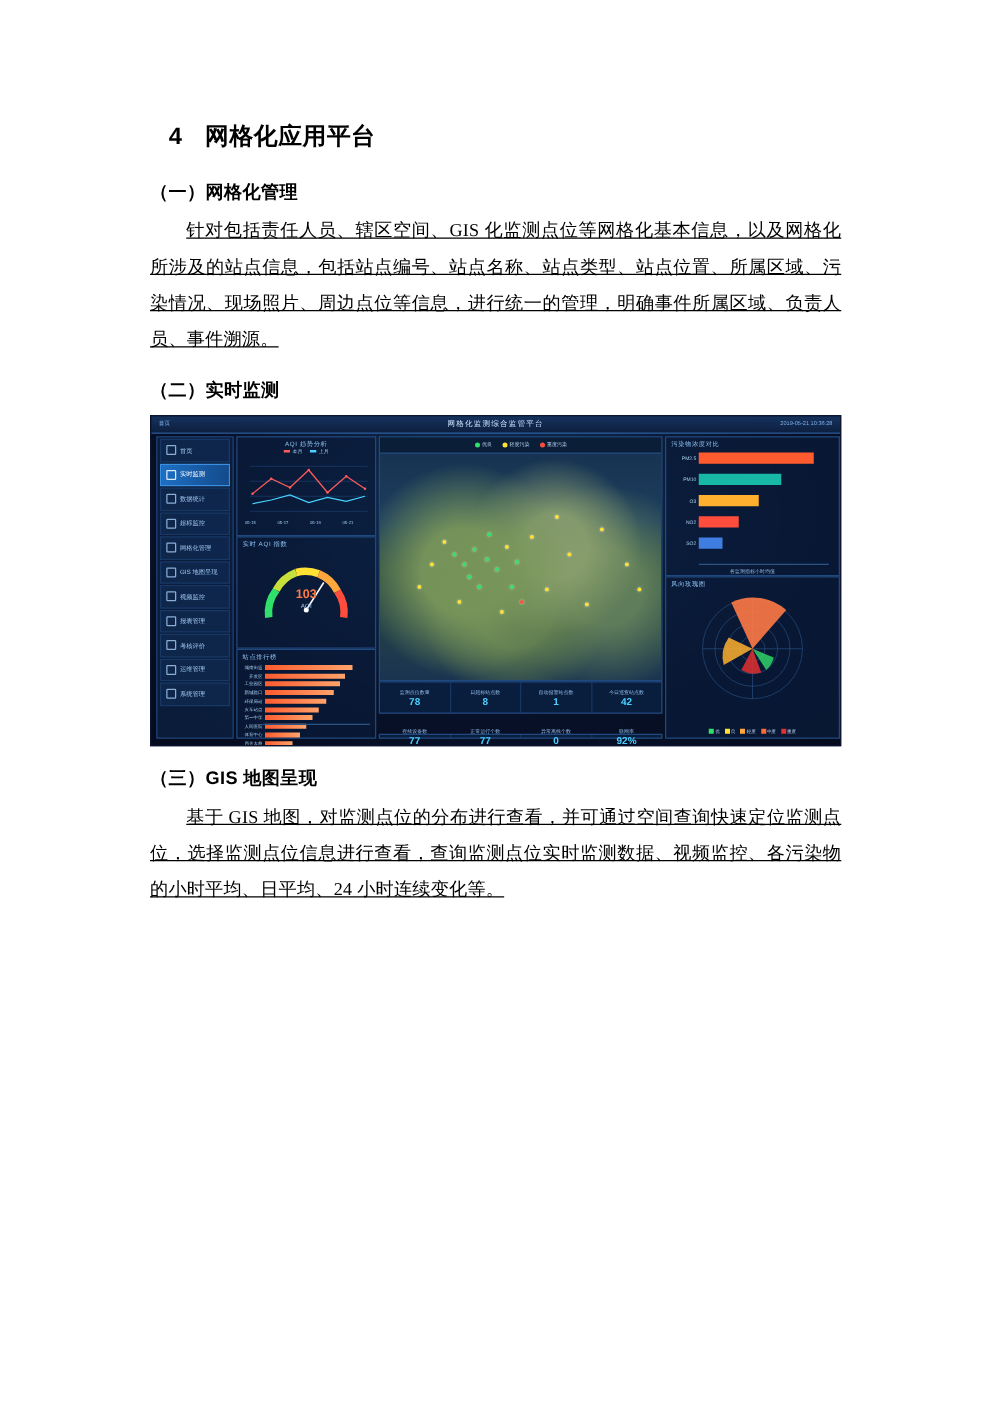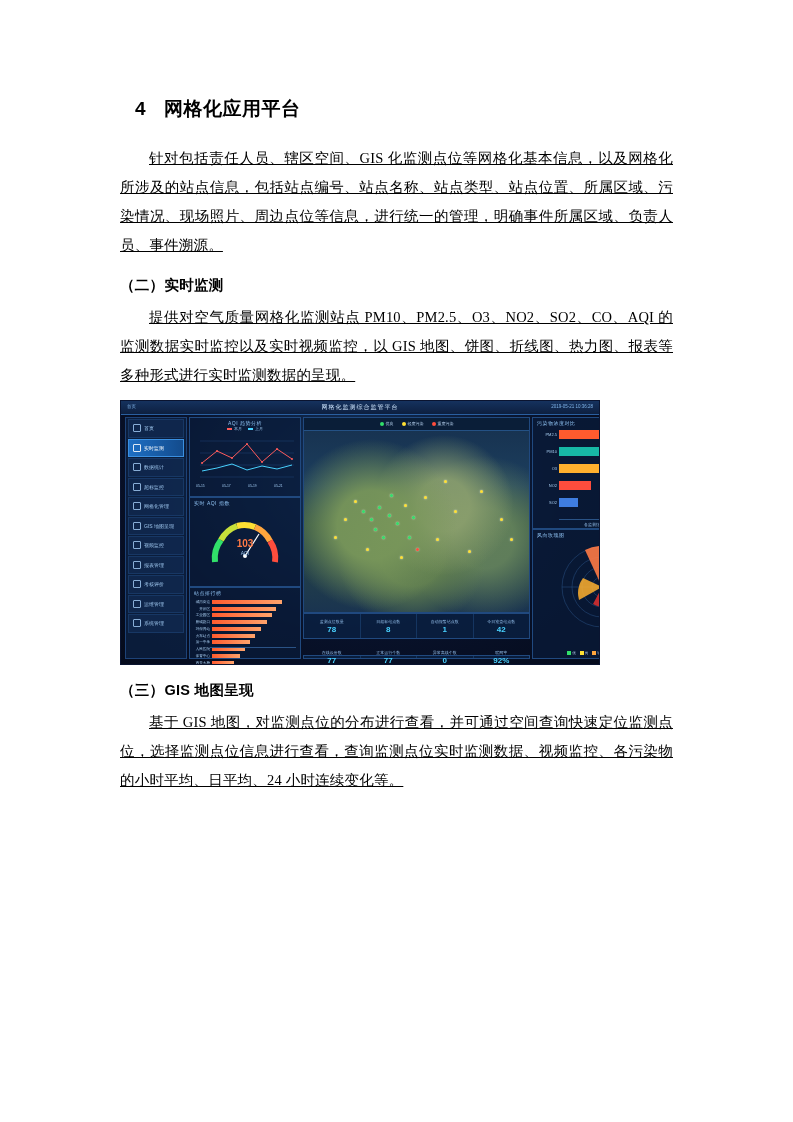--- a/index.html
+++ b/index.html
@@ -42,21 +42,21 @@
     font-size: 14.5px;
     line-height: 2.0;
     margin: 0 0 6px 0;
     text-align: justify;
     text-indent: 2em;
     letter-spacing: 0.2px;
     text-decoration: underline;
   }
   .figure {
     margin: 10px 0 14px 0;
-    width: 480px;
+    width: 553px;
     height: 265px;
     background: #0a1430;
     position: relative;
     overflow: hidden;
     border: 1px solid #0a1430;
     box-sizing: border-box;
   }
 
   
   .dash {
@@ -188,24 +188,24 @@
 </style>
 </head>
 <body>
 
 <div class="page">
 
   <h1 class="doc-title">
     <span class="num">4</span><span>网格化应用平台</span>
   </h1>
 
+  <h2 class="sec-title">（一）网格化管理</h2>
   <p class="body-text">针对包括责任人员、辖区空间、GIS 化监测点位等网格化基本信息，以及网格化所涉及的站点信息，包括站点编号、站点名称、站点类型、站点位置、所属区域、污染情况、现场照片、周边点位等信息，进行统一的管理，明确事件所属区域、负责人员、事件溯源。</p>
 
   <h2 class="sec-title">（二）实时监测</h2>
-  <p class="body-text">提供对空气质量网格化监测站点 PM10、PM2.5、O3、NO2、SO2、CO、AQI 的监测数据实时监控以及实时视频监控，以 GIS 地图、饼图、折线图、热力图、报表等多种形式进行实时监测数据的呈现。</p>
 
   <div class="figure">
     <div class="dash">
 
       <div class="dash-header">
         <div class="hleft">首页</div>
         <div class="title">网格化监测综合监管平台</div>
         <div class="hright">2019-05-21  10:36:28</div>
       </div>
 

